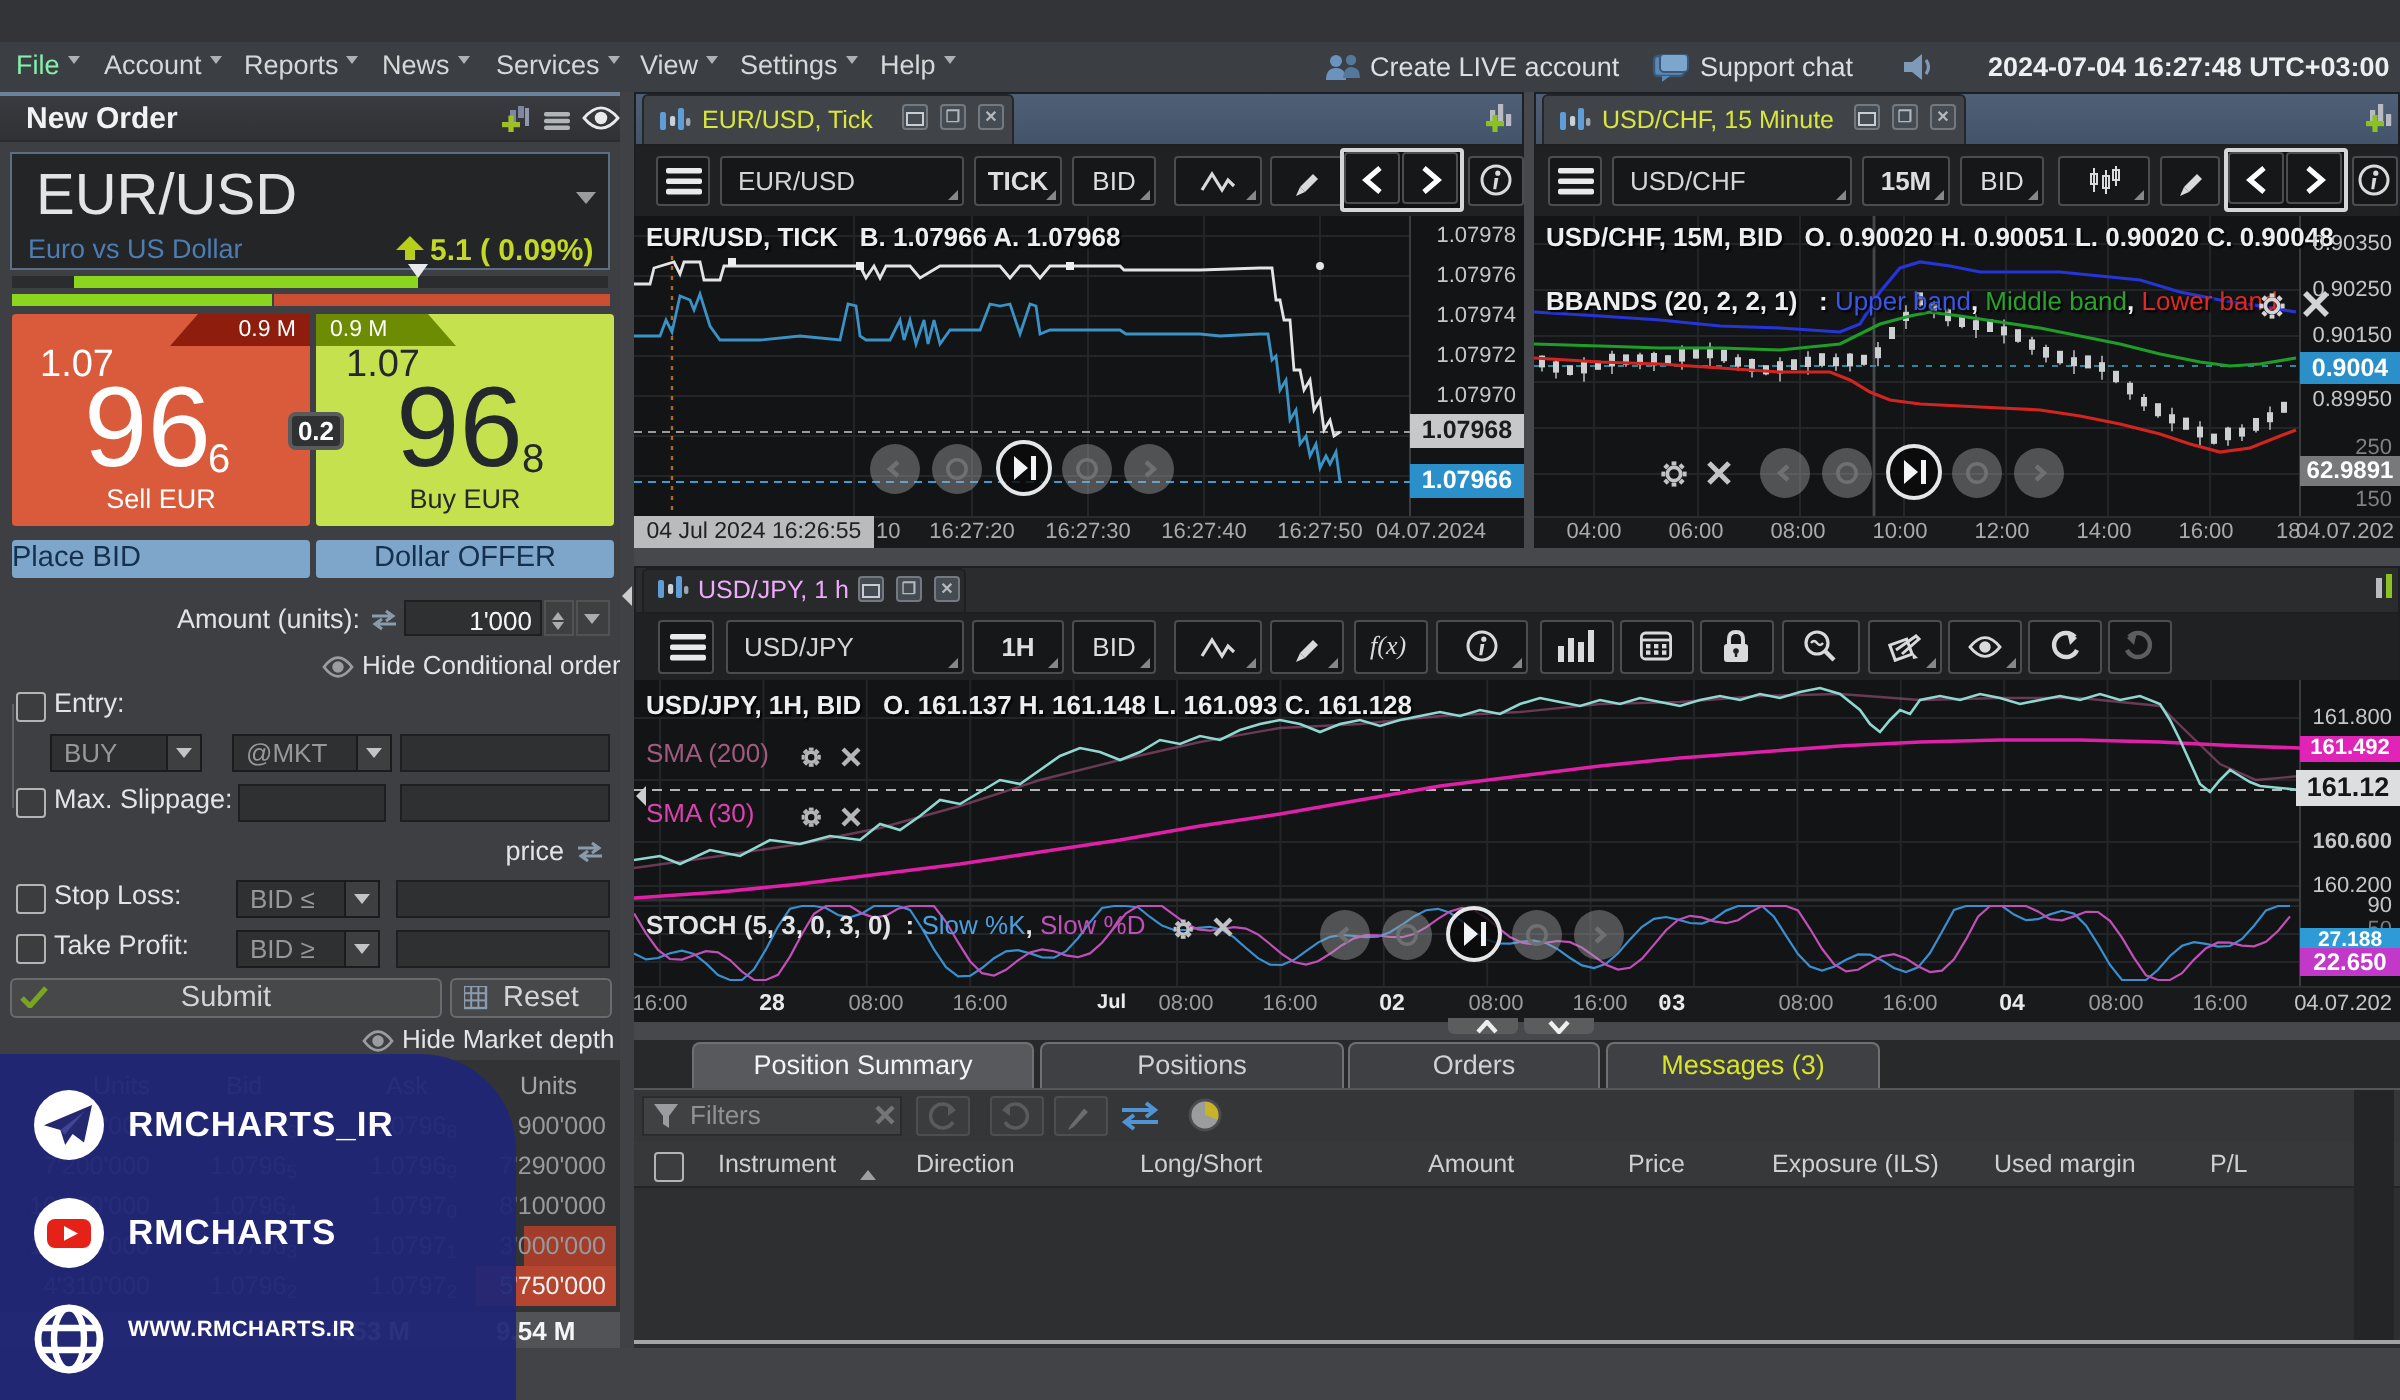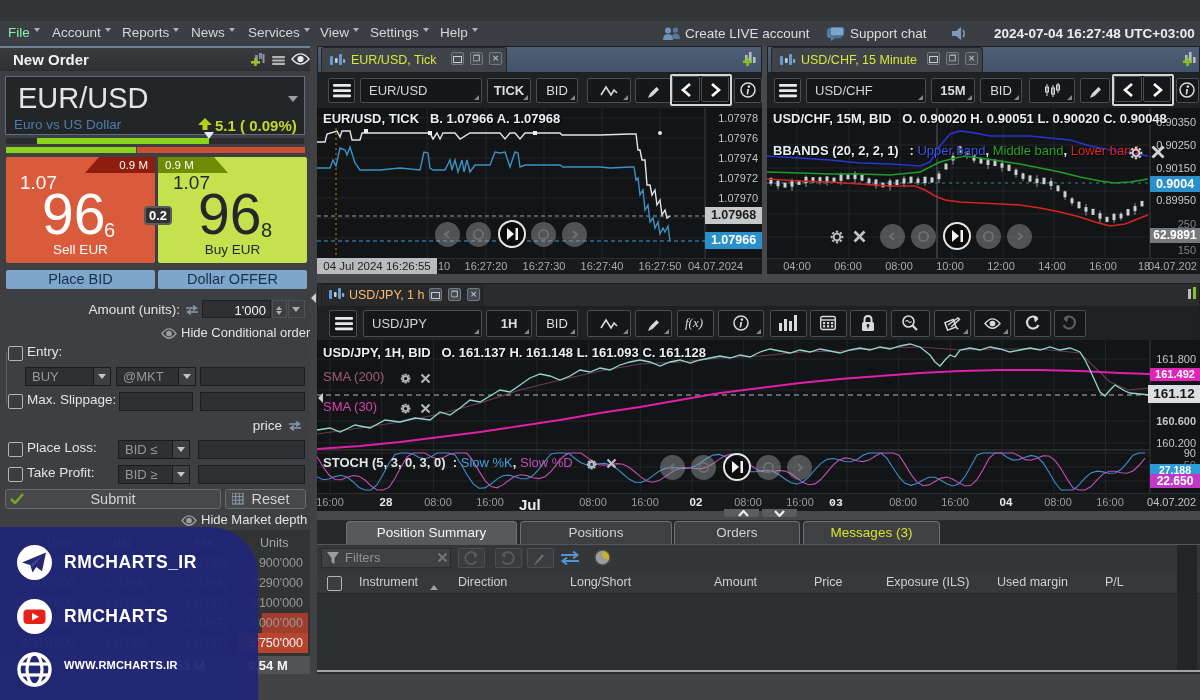--- a/index.html
+++ b/index.html
@@ -85,21 +85,21 @@
 <div class="ab" style="left:158px;top:157px;width:70px;height:16px;background:#6d8c04;clip-path:polygon(0 0,56px 0,70px 100%,0 100%);color:#fff;font-size:11.5px;line-height:16px;padding-left:7px;box-sizing:border-box;">0.9 M</div>
 <div class="t" style="left:20px;top:172px;color:#fdfdfd;font-size:19px;">1.07</div>
 <div class="t" style="left:42px;top:186px;color:#fdfdfd;font-size:57px;line-height:56px;">96</div>
 <div class="t" style="left:104px;top:219px;color:#fdfdfd;font-size:20px;">6</div>
 <div class="ab" style="left:6px;top:242px;width:149px;text-align:center;color:#fdfdfd;font-size:13.5px;">Sell EUR</div>
 <div class="t" style="left:173px;top:172px;color:#23282c;font-size:19px;">1.07</div>
 <div class="t" style="left:198px;top:186px;color:#23282c;font-size:57px;line-height:56px;">96</div>
 <div class="t" style="left:261px;top:219px;color:#23282c;font-size:20px;">8</div>
 <div class="ab" style="left:158px;top:242px;width:149px;text-align:center;color:#23282c;font-size:13.5px;">Buy EUR</div>
 <div class="ab" style="left:144px;top:206px;width:24px;height:15px;background:#2f3133;border:2px solid #595b5d;border-radius:4px;color:#fff;font-size:13px;font-weight:bold;text-align:center;line-height:15px;">0.2</div>
-<div class="ab" style="left:6px;top:270px;width:149px;height:19px;background:#7ea6cb;border-radius:2px;color:#14304c;font-size:14.5px;text-align:center;line-height:19px;">Place BID</div>
+<div class="ab" style="left:6px;top:270px;width:149px;height:19px;background:#7ea6cb;border-radius:2px;color:#14304c;font-size:14.5px;line-height:19px;">Place BID</div>
 <div class="ab" style="left:158px;top:270px;width:149px;height:19px;background:#7ea6cb;border-radius:2px;color:#14304c;font-size:14.5px;text-align:center;line-height:19px;">Dollar OFFER</div>
 <div class="lbl" style="left:0px;top:302px;width:180px;text-align:right;">Amount (units):</div>
 <svg class="ab" style="left:184px;top:304px;" width="16" height="12">
     <path d="M2 4 H11 M9 1.5 L12.5 4 L9 6.5" fill="none" stroke="#8a9bac" stroke-width="1.5"></path>
     <path d="M14 8 H5 M7 5.5 L3.5 8 L7 10.5" fill="none" stroke="#8a9bac" stroke-width="1.5"></path>
   </svg>
 <div class="inp" style="left:202px;top:300px;width:69px;height:18px;">
     <span style="position:absolute;right:4px;top:2px;color:#f2f4f6;font-size:13px;">1'000</span>
   </div>
 <div class="ab" style="left:272px;top:300px;width:15px;height:18px;background:#3d3f41;border:1px solid #505254;box-sizing:border-box;"></div>
@@ -108,34 +108,34 @@
 <div class="ab" style="left:288px;top:300px;width:17px;height:18px;background:#3d3f41;border:1px solid #505254;box-sizing:border-box;"></div>
 <div class="ab" style="left:292px;top:307px;width:0px;height:0px;width:0;height:0;border:4px solid transparent;border-top:5px solid #aaacae;"></div>
 <svg class="ab" style="left:161px;top:328px;" width="16" height="11">
     <path d="M1 5.5 Q 8.0 -3.8499999999999996 15 5.5 Q 8.0 14.850000000000001 1 5.5 Z" fill="none" stroke="#9a9da0" stroke-width="1.4"></path>
     <circle cx="8.0" cy="5.5" r="2.8600000000000003" fill="#9a9da0"></circle>
   </svg>
 <div class="lbl" style="left:181px;top:325px;font-size:13px;">Hide Conditional order</div>
 <div class="cb" style="left:8px;top:346px;"></div>
 <div class="lbl" style="left:27px;top:344px;">Entry:</div>
 <div class="ab" style="left:6px;top:352px;width:1px;height:52px;background:#5d5f61;"></div>
-<div class="ddb" style="left:25px;top:367px;width:86px;height:19px;"><span style="padding-left:6px;">BUY</span><span class="ddarr"></span></div>
+<div class="ddb" style="left:25px;top:367px;width:76px;height:19px;"><span style="padding-left:6px;">BUY</span><span class="ddarr"></span></div>
 <div class="ddb" style="left:116px;top:367px;width:80px;height:19px;"><span style="padding-left:6px;">@MKT</span><span class="ddarr"></span></div>
 <div class="inp" style="left:200px;top:367px;width:105px;height:19px;"></div>
 <div class="cb" style="left:8px;top:394px;"></div>
 <div class="lbl" style="left:27px;top:392px;">Max. Slippage:</div>
 <div class="inp" style="left:119px;top:392px;width:74px;height:19px;"></div>
 <div class="inp" style="left:200px;top:392px;width:105px;height:19px;"></div>
 <div class="lbl" style="left:200px;top:418px;width:82px;text-align:right;">price</div>
 <svg class="ab" style="left:287px;top:420px;" width="16" height="12">
     <path d="M2 4 H11 M9 1.5 L12.5 4 L9 6.5" fill="none" stroke="#8a9bac" stroke-width="1.5"></path>
     <path d="M14 8 H5 M7 5.5 L3.5 8 L7 10.5" fill="none" stroke="#8a9bac" stroke-width="1.5"></path>
   </svg>
 <div class="cb" style="left:8px;top:442px;"></div>
-<div class="lbl" style="left:27px;top:440px;">Place Loss:</div>
+<div class="lbl" style="left:27px;top:440px;">Stop Loss:</div>
 <div class="ddb" style="left:118px;top:440px;width:72px;height:19px;"><span style="padding-left:6px;">BID ≤</span><span class="ddarr"></span></div>
 <div class="inp" style="left:198px;top:440px;width:107px;height:19px;"></div>
 <div class="cb" style="left:8px;top:467px;"></div>
 <div class="lbl" style="left:27px;top:465px;">Take Profit:</div>
 <div class="ddb" style="left:118px;top:465px;width:72px;height:19px;"><span style="padding-left:6px;">BID ≥</span><span class="ddarr"></span></div>
 <div class="inp" style="left:198px;top:465px;width:107px;height:19px;"></div>
 <div class="ab" style="left:5px;top:489px;width:216px;height:20px;background:#46484a;border:1px solid #696b6d;border-radius:3px;box-sizing:border-box;color:#d2d4d6;font-size:14.5px;text-align:center;line-height:18px;">Submit</div>
 <svg class="ab" style="left:10px;top:493px;" width="14" height="11">
     <path d="M1 6 L5 10 L13 1" fill="none" stroke="#7aa51e" stroke-width="2.6"></path>
   </svg>
@@ -593,21 +593,21 @@
 <div class="t" style="left:1138px;top:260px;color:#a8aaac;font-size:11px;">18</div>
 <div class="t" style="left:1148px;top:260px;color:#a8aaac;font-size:11px;">04.07.202</div>
 <div class="ab" style="left:317px;top:283px;width:883px;height:24px;background:#2a2c2e;border:1px solid #1c1f24;box-sizing:border-box;"></div>
 <div class="ab" style="left:321px;top:284px;width:162px;height:22px;background:#27292b;border:1px solid #1d1f21;border-bottom:none;border-radius:3px 3px 0 0;box-sizing:border-box;"></div>
 <svg class="ab" style="left:329px;top:287px;" width="16" height="13">
     <rect x="0" y="3" width="3" height="9" rx="1" fill="#5f9dd8"></rect>
     <rect x="5" y="5" width="2.6" height="5" rx="1" fill="#c8d0d8"></rect>
     <rect x="9" y="1" width="3" height="11" rx="1" fill="#5f9dd8"></rect>
     <rect x="13" y="6" width="2.2" height="4" rx="1" fill="#9aa8b4"></rect>
   </svg>
-<div class="t" style="left:349px;top:288px;color:#fdba74;font-size:12.5px;">USD/JPY, 1 h</div>
+<div class="t" style="left:349px;top:288px;color:#f0abfc;font-size:12.5px;">USD/JPY, 1 h</div>
 <div class="winbtn" style="left:429px;top:288px;"><span style="display:inline-block;width:7px;height:5px;border:1.5px solid #c9cdd1;margin-top:3px;"></span></div>
 <div class="winbtn" style="left:448px;top:288px;">❐</div>
 <div class="winbtn" style="left:467px;top:288px;">✕</div>
 <svg class="ab" style="left:1188px;top:287px;" width="10" height="14">
     <rect x="0" y="2" width="3" height="10" fill="#b8bcc0"></rect>
     <rect x="5" y="0" width="3" height="12" fill="#8bc122"></rect>
   </svg>
 <div class="ab" style="left:317px;top:307px;width:883px;height:33px;background:#202123;border-left:1px solid #1c1f24;border-right:1px solid #1c1f24;box-sizing:border-box;"></div>
 <div class="btn" style="left:329px;top:310px;width:28px;height:27px;">
     <svg style="position:absolute;left:5px;top:6px" width="18" height="14">
@@ -831,21 +831,21 @@
 <div class="axlbl" style="left:1146px;top:447px;width:50px;">90</div>
 <div class="axlbl" style="left:1146px;top:459px;width:50px;color:#77797b;">50</div>
 <div class="ab" style="left:1150px;top:464px;width:50px;height:12px;background:#2e9ad6;color:#fff;font-size:10.5px;font-weight:bold;text-align:center;line-height:12px;">27.188</div>
 <div class="ab" style="left:1150px;top:474px;width:50px;height:14px;background:#c238c8;color:#fff;font-size:12px;font-weight:bold;text-align:center;line-height:14px;">22.650</div>
 <div class="axlbl" style="left:1146px;top:495px;width:50px;">04.07.202</div>
 <div class="ab" style="left:317px;top:493px;width:883px;height:18px;background:#191a1c;border-top:1px solid #2a2c2e;box-sizing:border-box;"></div>
 <div class="ab" style="left:308px;top:496px;width:44px;text-align:center;color:#9a9c9e;font-size:11px;">16:00</div>
 <div class="ab" style="left:364px;top:496px;width:44px;text-align:center;font-weight:bold;color:#e8eaec;font-size:11.5px;">28</div>
 <div class="ab" style="left:416px;top:496px;width:44px;text-align:center;color:#9a9c9e;font-size:11px;">08:00</div>
 <div class="ab" style="left:468px;top:496px;width:44px;text-align:center;color:#9a9c9e;font-size:11px;">16:00</div>
-<div class="ab" style="left:519px;top:496px;width:44px;text-align:left;font-weight:bold;color:#e8eaec;font-size:15px;">Jul</div>
+<div class="ab" style="left:519px;top:496px;width:44px;text-align:right;font-weight:bold;color:#e8eaec;font-size:10px;">Jul</div>
 <div class="ab" style="left:571px;top:496px;width:44px;text-align:center;color:#9a9c9e;font-size:11px;">08:00</div>
 <div class="ab" style="left:623px;top:496px;width:44px;text-align:center;color:#9a9c9e;font-size:11px;">16:00</div>
 <div class="ab" style="left:674px;top:496px;width:44px;text-align:center;font-weight:bold;color:#e8eaec;font-size:11.5px;">02</div>
 <div class="ab" style="left:726px;top:496px;width:44px;text-align:center;color:#9a9c9e;font-size:11px;">08:00</div>
 <div class="ab" style="left:778px;top:496px;width:44px;text-align:center;color:#9a9c9e;font-size:11px;">16:00</div>
 <div class="ab" style="left:829px;top:496px;width:44px;font-weight:bold;color:#e8eaec;font-size:11.5px;font-family:Liberation Mono, monospace;">03</div>
 <div class="ab" style="left:881px;top:496px;width:44px;text-align:center;color:#9a9c9e;font-size:11px;">08:00</div>
 <div class="ab" style="left:933px;top:496px;width:44px;text-align:center;color:#9a9c9e;font-size:11px;">16:00</div>
 <div class="ab" style="left:984px;top:496px;width:44px;text-align:center;font-weight:bold;color:#e8eaec;font-size:11.5px;">04</div>
 <div class="ab" style="left:1036px;top:496px;width:44px;text-align:center;color:#9a9c9e;font-size:11px;">08:00</div>

